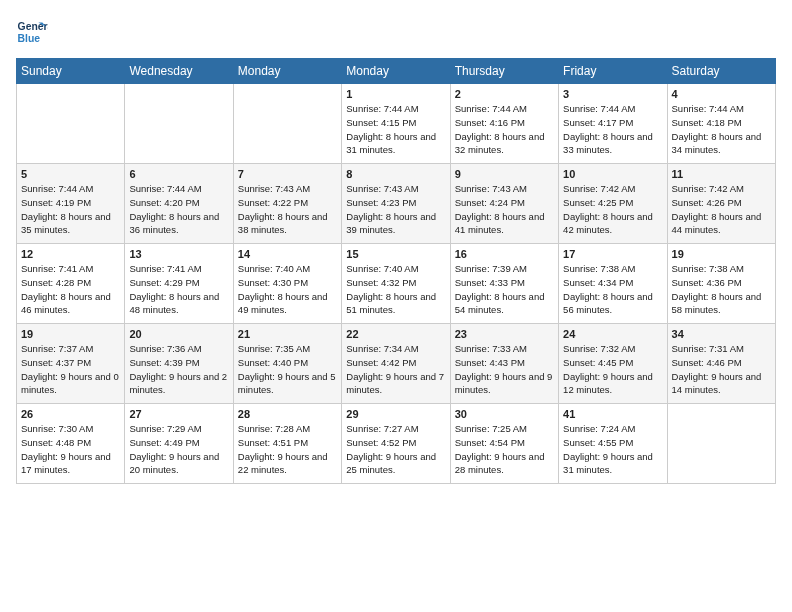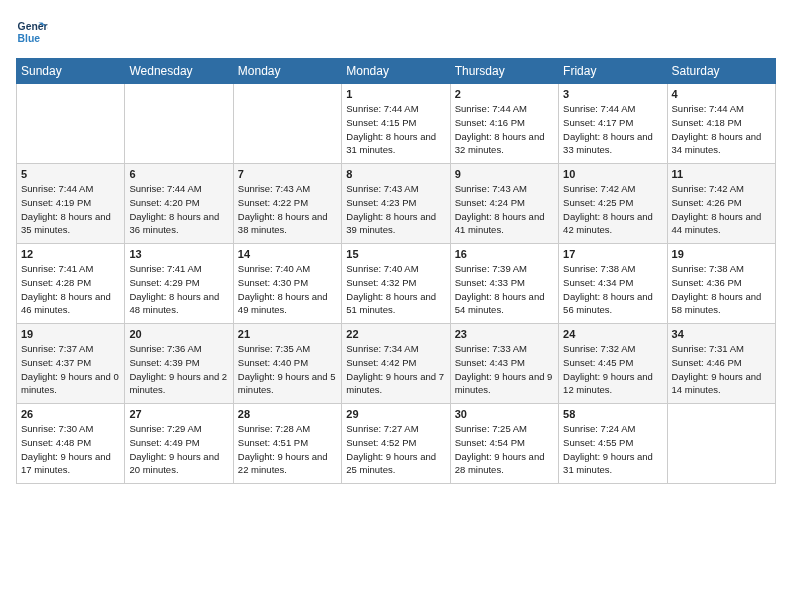--- a/index.html
+++ b/index.html
@@ -241,20 +241,20 @@
           </td>
           <td>
             <span class="day-num">29</span>
             <div class="day-info">Sunrise: 7:27 AM<br>Sunset: 4:52 PM<br>Daylight: 9 hours and 25 minutes.</div>
           </td>
           <td>
             <span class="day-num">30</span>
             <div class="day-info">Sunrise: 7:25 AM<br>Sunset: 4:54 PM<br>Daylight: 9 hours and 28 minutes.</div>
           </td>
           <td>
-            <span class="day-num">58</span>
+            <span class="day-num">41</span>
             <div class="day-info">Sunrise: 7:24 AM<br>Sunset: 4:55 PM<br>Daylight: 9 hours and 31 minutes.</div>
           </td>
           <td></td>
         </tr>
       </tbody>
   </table>
 </div>
 
 </body></html>

